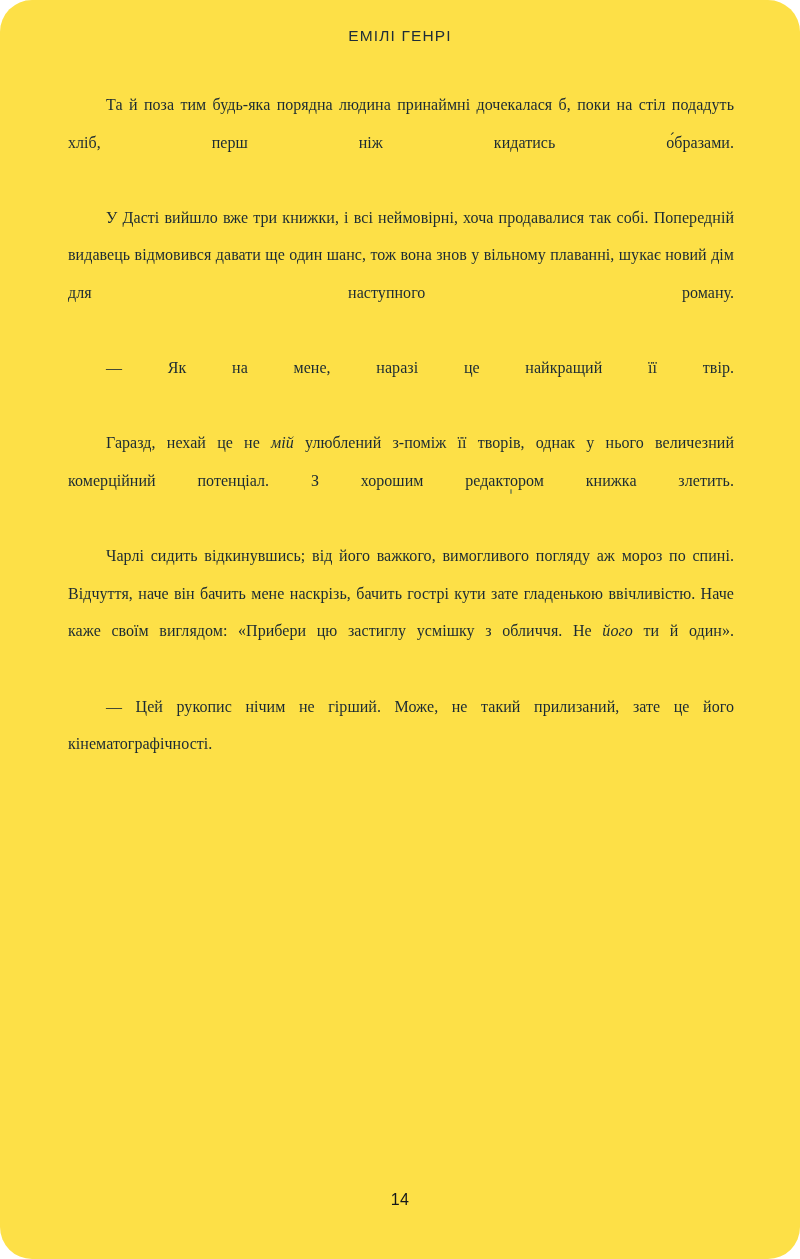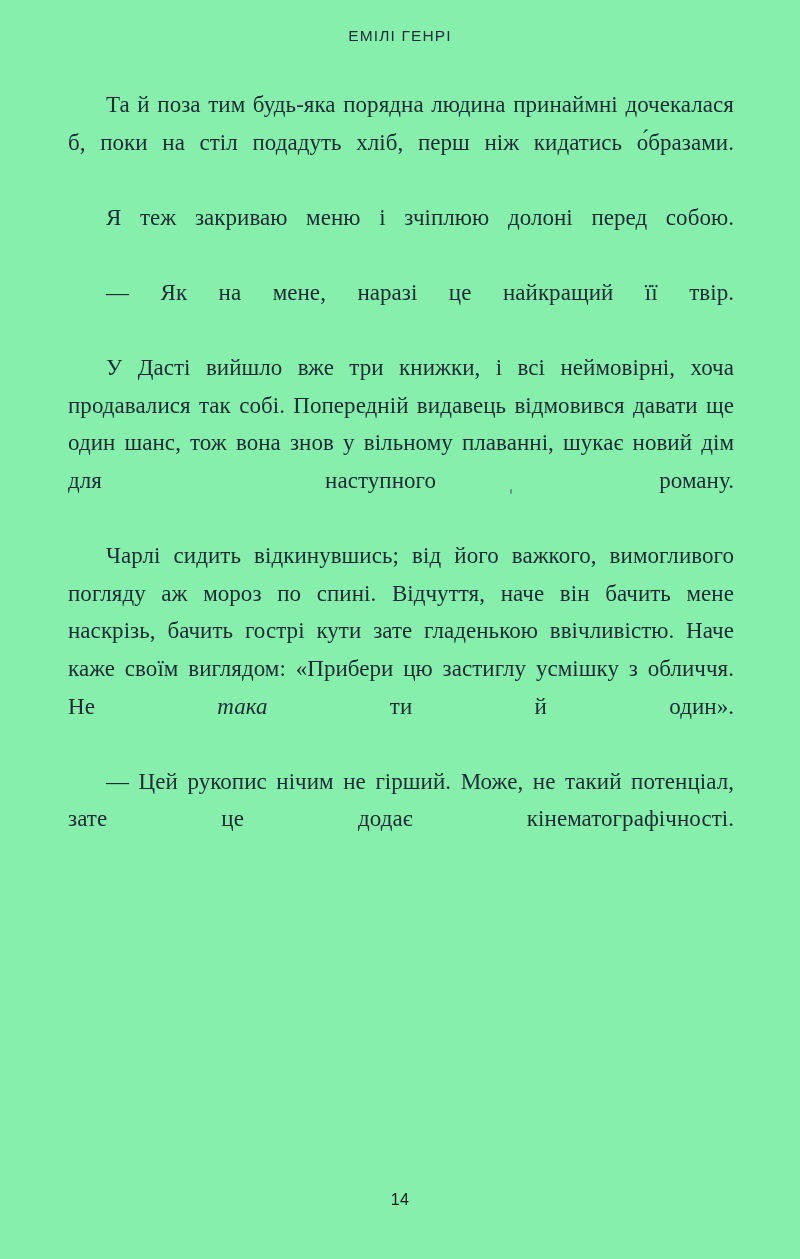--- a/index.html
+++ b/index.html
@@ -15,21 +15,22 @@
     position: relative;
     overflow: hidden;
     font-family: "Liberation Serif", "DejaVu Serif", serif;
     color: #1b2a33;
     -webkit-font-smoothing: antialiased;
   }
 
   .page {
     position: absolute;
     inset: 0;
-    background: #86efac;
+    background: #fde047;
+    border-radius: 32px;
   }
 
   
   .running-head {
     position: absolute;
     top: 28px;
     left: 0;
     right: 0;
     text-align: center;
     font-family: "Liberation Sans", "DejaVu Sans", sans-serif;
@@ -46,21 +47,21 @@
     left: 68px;
     top: 86px;
     width: 666px;
   }
 
   .para {
     margin: 0;
     text-align: justify;
     text-justify: inter-word;
     text-indent: 38px;
-    font-size: 23px;
+    font-size: 16px;
     line-height: 37.6px;
     letter-spacing: 0.05px;
     word-spacing: 0.2px;
     hyphens: manual;
   }
 
   .para.dialogue {
     text-indent: 38px;
   }
 
@@ -106,33 +107,33 @@
 <body style="background: rgb(255, 255, 255); color: rgb(27, 42, 51);">
 
 <div class="page">
 
   <div class="running-head">ЕМІЛІ ГЕНРІ</div>
 
   <div class="text-block">
 
     <p class="para"><span>Та й поза тим будь-яка порядна людина принаймні дочекалася б, поки на стіл подадуть хліб, перш ніж кидатись о́бразами.</span></p>
 
-    <p class="para"><span>Я теж закриваю меню і зчіплюю долоні перед собою.</span></p>
+
+    <p class="para"><span>У Дасті вийшло вже три книжки, і всі неймовірні, хоча продавалися так собі. Попередній видавець відмовився давати ще один шанс, тож вона знов у вільному плаванні, шукає новий дім для наступного роману.</span></p>
 
     <p class="para dialogue"><span>— Як на мене, наразі це найкращий її твір.</span></p>
 
-    <p class="para"><span>У Дасті вийшло вже три книжки, і всі неймовірні, хоча продавалися так собі. Попередній видавець відмовився давати ще один шанс, тож вона знов у вільному плаванні, шукає новий дім для наступного роману.</span></p>
+    <p class="para"><span>Гаразд, нехай це не </span><i>мій</i><span> улюблений з-поміж її творів, однак у нього величезний комерційний потенціал. З хорошим редактором книжка злетить.</span></p>
 
-
-    <p class="para"><span>Чарлі сидить відкинувшись; від його важкого, вимогливого погляду аж мороз по спині. Відчуття, наче він бачить мене наскрізь, бачить гострі кути зате гладенькою ввічливістю. Наче каже своїм виглядом: «Прибери цю застиглу усмішку з обличчя. Не </span><i>така</i><span> ти й один».</span></p>
+    <p class="para"><span>Чарлі сидить відкинувшись; від його важкого, вимогливого погляду аж мороз по спині. Відчуття, наче він бачить мене наскрізь, бачить гострі кути зате гладенькою ввічливістю. Наче каже своїм виглядом: «Прибери цю застиглу усмішку з обличчя. Не </span><i>його</i><span> ти й один».</span></p>
 
 
 
 
-    <p class="para dialogue"><span>— Цей рукопис нічим не гірший. Може, не такий потенціал, зате це додає кінематографічності.</span></p>
+    <p class="para dialogue"><span>— Цей рукопис нічим не гірший. Може, не такий прилизаний, зате це його кінематографічності.</span></p>
 
   </div>
 
   <div class="speck"></div>
 
   <div class="folio">14</div>
 
 </div>
 
 </body></html>

